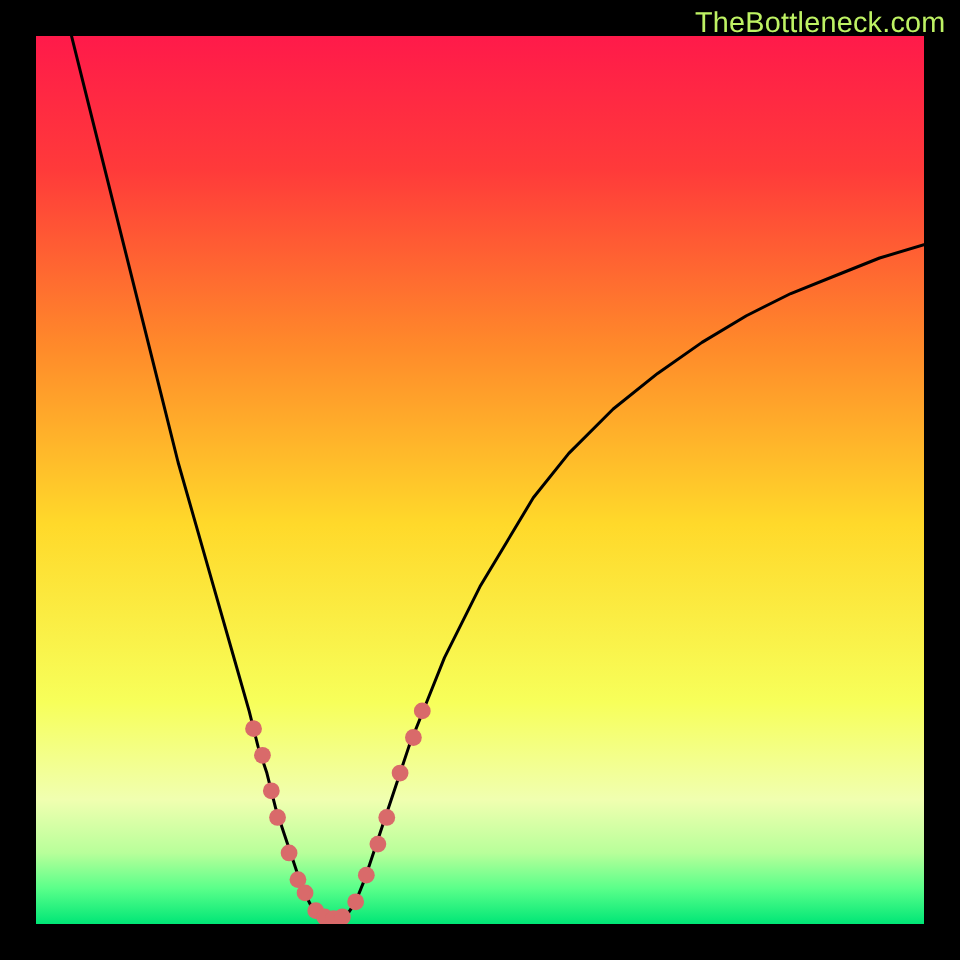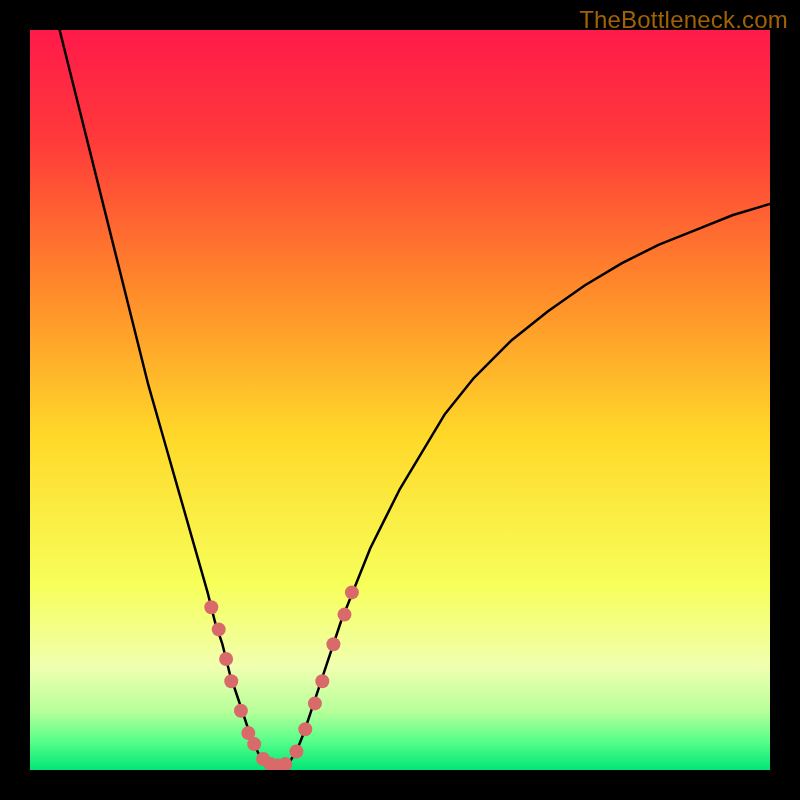--- a/index.html
+++ b/index.html
@@ -1,19 +1,19 @@
 <!DOCTYPE html>
 <html><head>
 <meta charset="utf-8">
 <style>
   * { margin: 0; padding: 0; box-sizing: border-box; }
   body { width: 800px; height: 800px; background: #000; position: relative; font-family: Arial, sans-serif; }
   .container { width: 800px; height: 800px; position: relative; background: #000; }
   .plot-area { position: absolute; left: 30px; top: 30px; width: 740px; height: 740px; }
-  .watermark { position: absolute; top: 6px; right: 12px; color: #a16207; font-size: 24px; font-weight: 500; letter-spacing: 0.2px; }
+  .watermark { position: absolute; top: 6px; right: 12px; color: #bef264; font-size: 24px; font-weight: 500; letter-spacing: 0.2px; }
   svg { display: block; }
 </style>
 </head>
 <body>
 
 <div class="container">
   <div class="watermark">TheBottleneck.com</div>
   <div class="plot-area">
     <svg id="chart-svg" width="740" height="740" viewBox="0 0 740 740">
       <defs>

